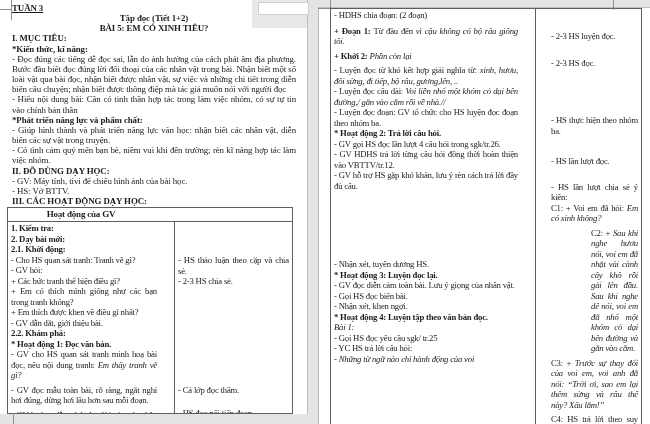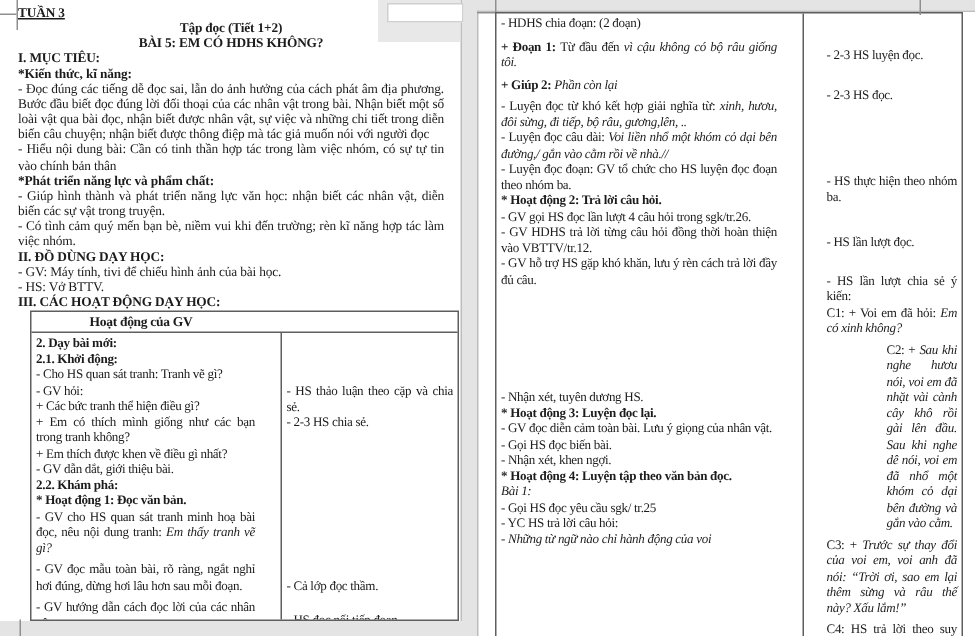--- a/index.html
+++ b/index.html
@@ -16,21 +16,21 @@
   .intro{position:absolute;left:12px;top:3px;width:284px;font-size:8.9px;line-height:10.15px;letter-spacing:-0.1px;}
   .intro .para{margin:0;}
   .para{margin:0;}
   .b{font-weight:bold;}
   .i{font-style:italic;}
   .center{text-align:center;}
   .just{text-align:justify;}
   .week{font-weight:bold;text-decoration:underline;}
   
   .tbl{position:absolute;border:1px solid #5e5e5e;display:flex;flex-direction:column;}
-  #tbl1{left:20px;top:207px;width:284px;height:205px;}
+  #tbl1{left:7px;top:207px;width:284px;height:205px;}
   #tbl2{left:330px;top:8px;width:310px;height:416px;}
   .trow{display:flex;flex:1;min-height:0;gap:14px;}
   .thead{flex:0 0 13px;border-bottom:1px solid #5e5e5e;}
   .cell{overflow:hidden;padding:1px 3px;font-size:8.7px;line-height:10.5px;letter-spacing:-0.2px;text-align:justify;}
   .cell.hdr{display:flex;align-items:center;justify-content:center;font-weight:bold;font-size:9px;text-align:center;padding:0;}
   #tbl1 .c1{flex:0 0 146px;}
   #tbl1 .c2{flex:1;border-left:1px solid #5e5e5e;}
   #tbl2 .c1{flex:0 0 184px;}
   #tbl2 .c2{flex:1;border-left:1px solid #5e5e5e;padding-left:15px;}
   .artifact-gray{position:absolute;left:252px;top:0;width:55px;height:28px;background:#e8e8e8;}
@@ -38,21 +38,21 @@
 </style>
 </head>
 <body>
 
 <div id="canvas">
 
   <div class="page" id="page1">
     <div class="intro">
       <div class="para"><span class="week">TUẦN 3</span></div>
       <div class="para center b">Tập đọc (Tiết 1+2)</div>
-      <div class="para center b">BÀI 5: EM CÓ HDHS KHÔNG?</div>
+      <div class="para center b">BÀI 5: EM CÓ XINH TIÊU?</div>
       <div>
           <div class="para"><span class="b">I. MỤC TIÊU:</span></div>
           <div class="para"><span class="b">*Kiến thức, kĩ năng:</span></div>
           <div class="para just"><span>- Đọc đúng các tiếng dễ đọc sai, lẫn do ảnh hưởng của cách phát âm địa phương. Bước đầu biết đọc đúng lời đối thoại của các nhân vật trong bài. Nhận biết một số loài vật qua bài đọc, nhận biết được nhân vật, sự việc và những chi tiết trong diễn biến câu chuyện; nhận biết được thông điệp mà tác giả muốn nói với người đọc</span></div>
           <div class="para just"><span>- Hiểu nội dung bài: Cần có tinh thần hợp tác trong làm việc nhóm, có sự tự tin vào chính bản thân</span></div>
           <div class="para"><span class="b">*Phát triển năng lực và phẩm chất:</span></div>
           <div class="para just"><span>- Giúp hình thành và phát triển năng lực văn học: nhận biết các nhân vật, diễn biến các sự vật trong truyện.</span></div>
           <div class="para just"><span>- Có tình cảm quý mến bạn bè, niềm vui khi đến trường; rèn kĩ năng hợp tác làm việc nhóm.</span></div>
           <div class="para"><span class="b">II. ĐỒ DÙNG DẠY HỌC:</span></div>
           <div class="para"><span>- GV: Máy tính, tivi để chiếu hình ảnh của bài học.</span></div>
@@ -63,20 +63,21 @@
   </div>
 
   <div class="page" id="page2"></div>
 
   <div class="tbl" id="tbl1">
     <div class="trow thead">
       <div class="cell hdr c1">Hoạt động của GV</div>
     </div>
     <div class="trow">
       <div class="cell c1">
+          <div class="para"><span class="b">1. Kiểm tra:</span></div>
           <div class="para"><span class="b">2. Dạy bài mới:</span></div>
           <div class="para"><span class="b">2.1. Khởi động:</span></div>
           <div class="para"><span>- Cho HS quan sát tranh: Tranh vẽ gì?</span></div>
           <div class="para"><span>- GV hỏi:</span></div>
           <div class="para"><span>+ Các bức tranh thể hiện điều gì?</span></div>
           <div class="para"><span>+ Em có thích mình giống như các bạn trong tranh không?</span></div>
           <div class="para"><span>+ Em thích được khen về điều gì nhất?</span></div>
           <div class="para"><span>- GV dẫn dắt, giới thiệu bài.</span></div>
           <div class="para"><span class="b">2.2. Khám phá:</span></div>
           <div class="para"><span class="b">* Hoạt động 1: Đọc văn bản.</span></div>
@@ -91,21 +92,21 @@
           <div class="para" style="margin-top: 13px;"><span>- HS đọc nối tiếp đoạn.</span></div>
         </div>
     </div>
   </div>
 
   <div class="tbl" id="tbl2">
     <div class="trow">
       <div class="cell c1">
           <div class="para"><span>- HDHS chia đoạn: (2 đoạn)</span></div>
           <div class="para" style="margin-top: 5px;"><span class="b">+ Đoạn 1: </span><span>Từ đầu đến </span><span class="i">vì cậu không có bộ râu giống tôi.</span></div>
-          <div class="para" style="margin-top: 4px;"><span class="b">+ Giúp 2: </span><span class="i">Phần còn lại</span></div>
+          <div class="para" style="margin-top: 4px;"><span class="b">+ Khởi 2: </span><span class="i">Phần còn lại</span></div>
           <div class="para" style="margin-top: 4px;"><span>- Luyện đọc từ khó kết hợp giải nghĩa từ: </span><span class="i">xinh, hươu, đôi sừng, đi tiếp, bộ râu, gương,lên, ..</span></div>
           <div class="para"><span>- Luyện đọc câu dài: </span><span class="i">Voi liền nhổ một khóm cỏ dại bên đường,/ gắn vào cằm rồi về nhà.//</span></div>
           <div class="para"><span>- Luyện đọc đoạn: GV tổ chức cho HS luyện đọc đoạn theo nhóm ba.</span></div>
           <div class="para"><span class="b">* Hoạt động 2: Trả lời câu hỏi.</span></div>
           <div class="para"><span>- GV gọi HS đọc lần lượt 4 câu hỏi trong sgk/tr.26.</span></div>
           <div class="para"><span>- GV HDHS trả lời từng câu hỏi đồng thời hoàn thiện vào VBTTV/tr.12.</span></div>
           <div class="para"><span>- GV hỗ trợ HS gặp khó khăn, lưu ý rèn cách trả lời đầy đủ câu.</span></div>
           <div class="para" style="margin-top: 68px;"><span>- Nhận xét, tuyên dương HS.</span></div>
           <div class="para"><span class="b">* Hoạt động 3: Luyện đọc lại.</span></div>
           <div class="para"><span>- GV đọc diễn cảm toàn bài. Lưu ý giọng của nhân vật.</span></div>

